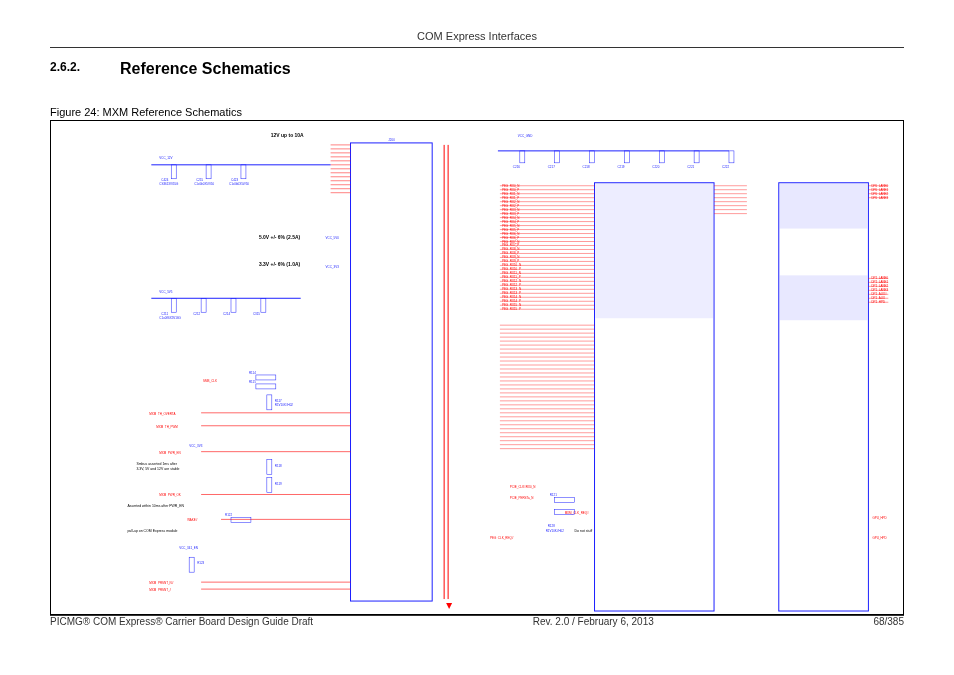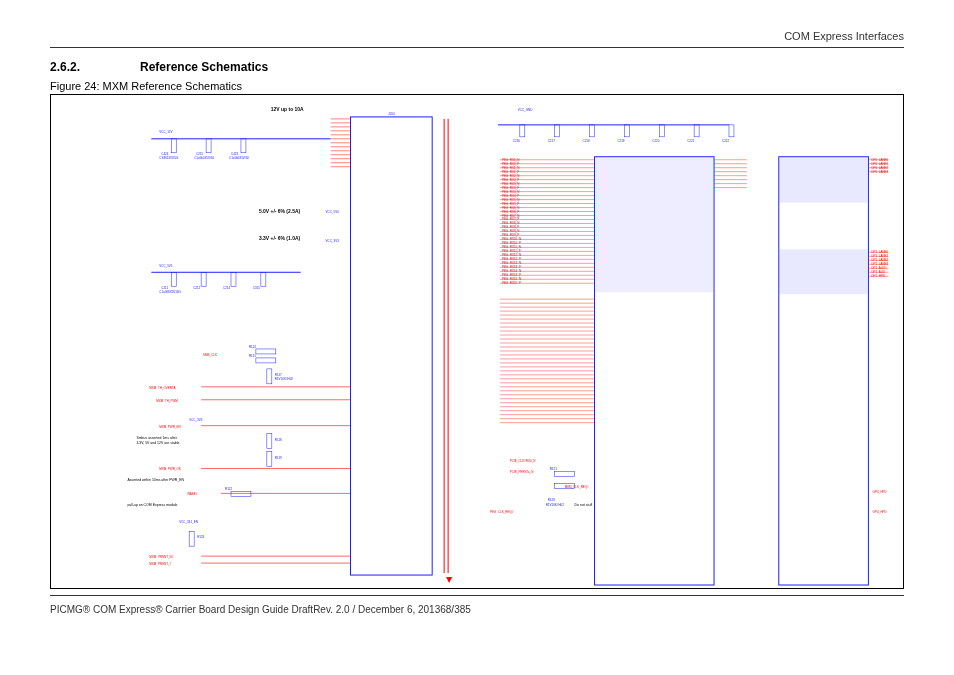--- a/index.html
+++ b/index.html
@@ -5,67 +5,66 @@
 * { margin: 0; padding: 0; box-sizing: border-box; }
 body {
   width: 954px;
   height: 675px;
   font-family: Arial, sans-serif;
   background: #fff;
   position: relative;
   padding: 30px 50px 25px 50px;
 }
 .header-right {
-  text-align: right;
+  text-align: center;
   font-size: 11px;
   color: #333;
   margin-bottom: 5px;
 }
 .hr-line {
   border: none;
   border-top: 1px solid #333;
   margin-bottom: 12px;
 }
 .section-row {
   display: flex;
-  margin-bottom: 6px;
-  gap: 20px;
+  margin-bottom: 28px;
 }
 .section-num {
   font-size: 12px;
   font-weight: bold;
   width: 70px;
 }
 .section-title {
-  font-size: 12px;
+  font-size: 16px;
   font-weight: bold;
 }
 .figure-caption {
   font-size: 11px;
   margin-bottom: 2px;
 }
 .schematic-box {
   width: 100%;
   height: 495px;
   border: 1px solid #000;
   position: relative;
   overflow: hidden;
   background: #fff;
 }
 .schematic-svg {
   width: 100%;
   height: 100%;
 }
 .footer {
   display: flex;
+  justify-content: space-between;
   font-size: 10px;
   color: #333;
-  margin-top: 6px;
   border-top: 1px solid #333;
-  padding-top: 8px;
+  padding-top: 0;
 }
 .pin-text { font-size: 3px; fill: #1b1fff; }
 .net-text { font-size: 3px; fill: #ff0000; }
 .volt-text { font-size: 5px; font-weight: bold; fill: #000; }
 .note-text { font-size: 3.5px; fill: #000; }
 .net-text-blue { font-size: 3px; fill: #1b1fff; }
 .blk-text { font-size: 3.5px; fill: #000; }
 </style>
 </head>
 <body>
@@ -367,15 +366,15 @@
 <text x="824" y="420" class="net-text">GPU_HPD</text>
 <text x="824" y="400" class="net-text">GPU_HPD</text>
 
 <polygon points="396,484 402,484 399,490" fill="#ff0000"></polygon>
 
 </svg>
 </div>
 
 <div class="footer">
   <span>PICMG® COM Express® Carrier Board Design Guide Draft</span>
-  <span>Rev. 2.0 / December 6, 2013</span>
+  <span>Rev. 2.0 / February 6, 2013</span>
   <span>68/385</span>
 </div>
 
 </body></html>

